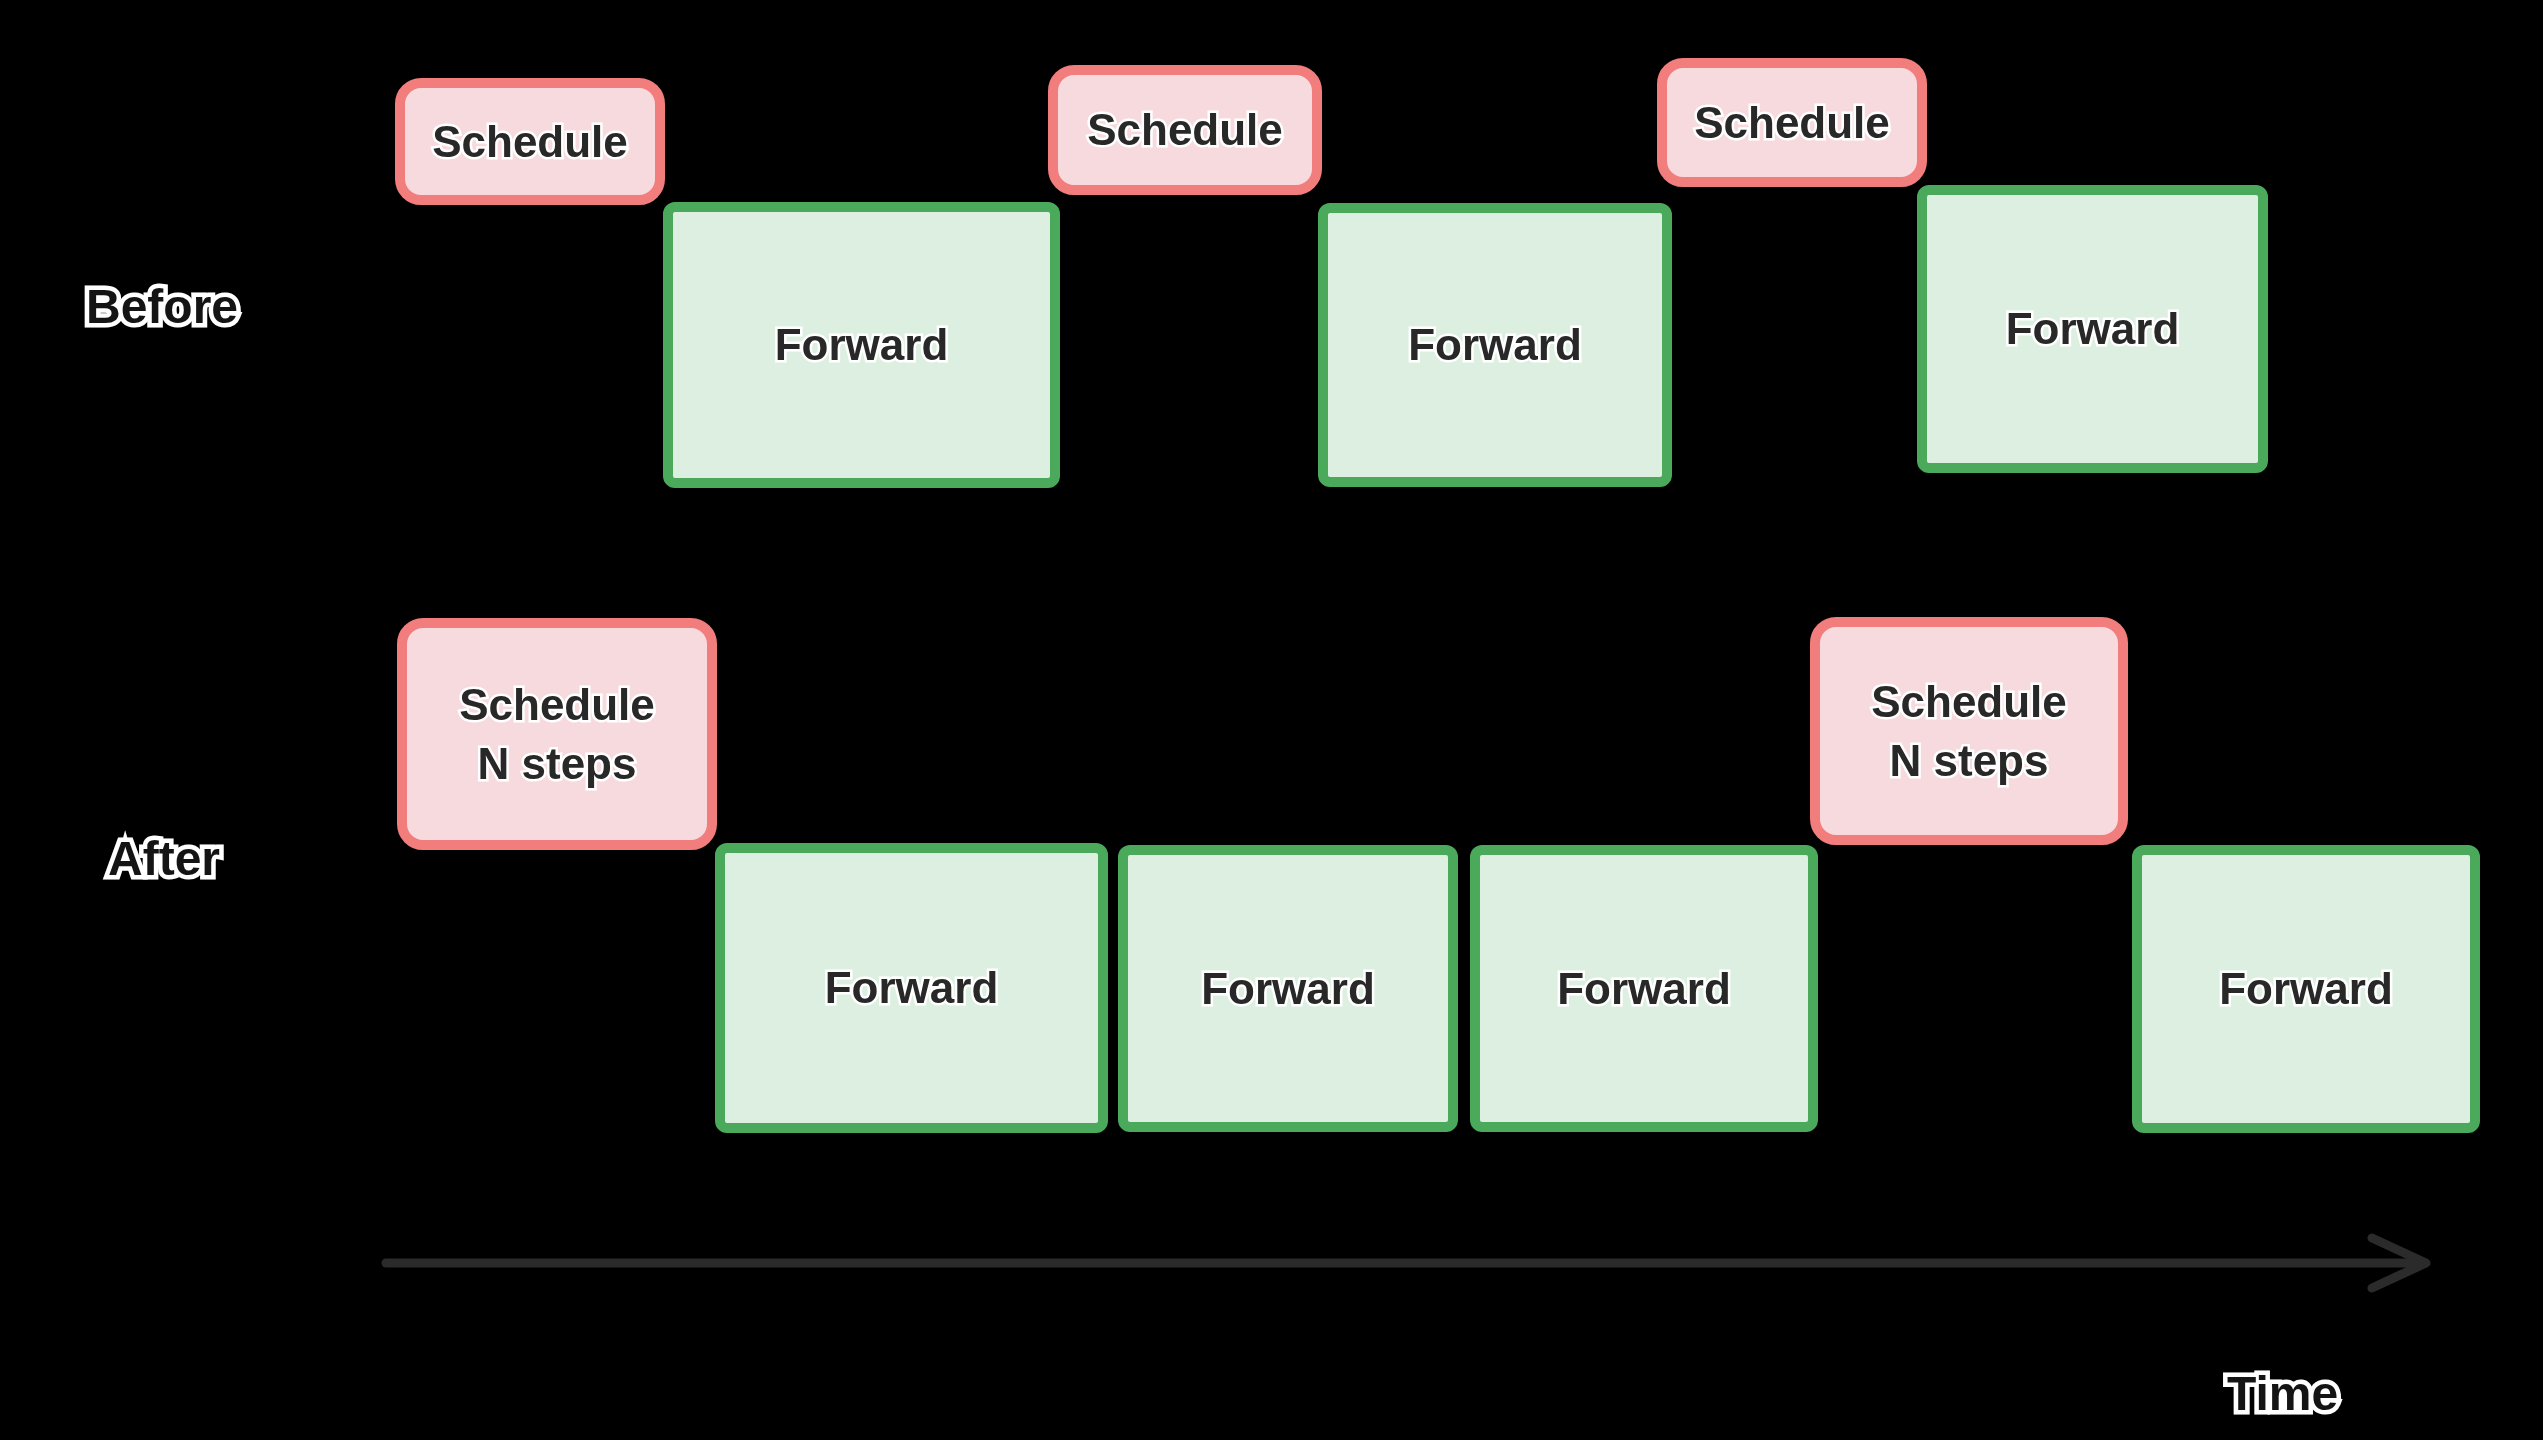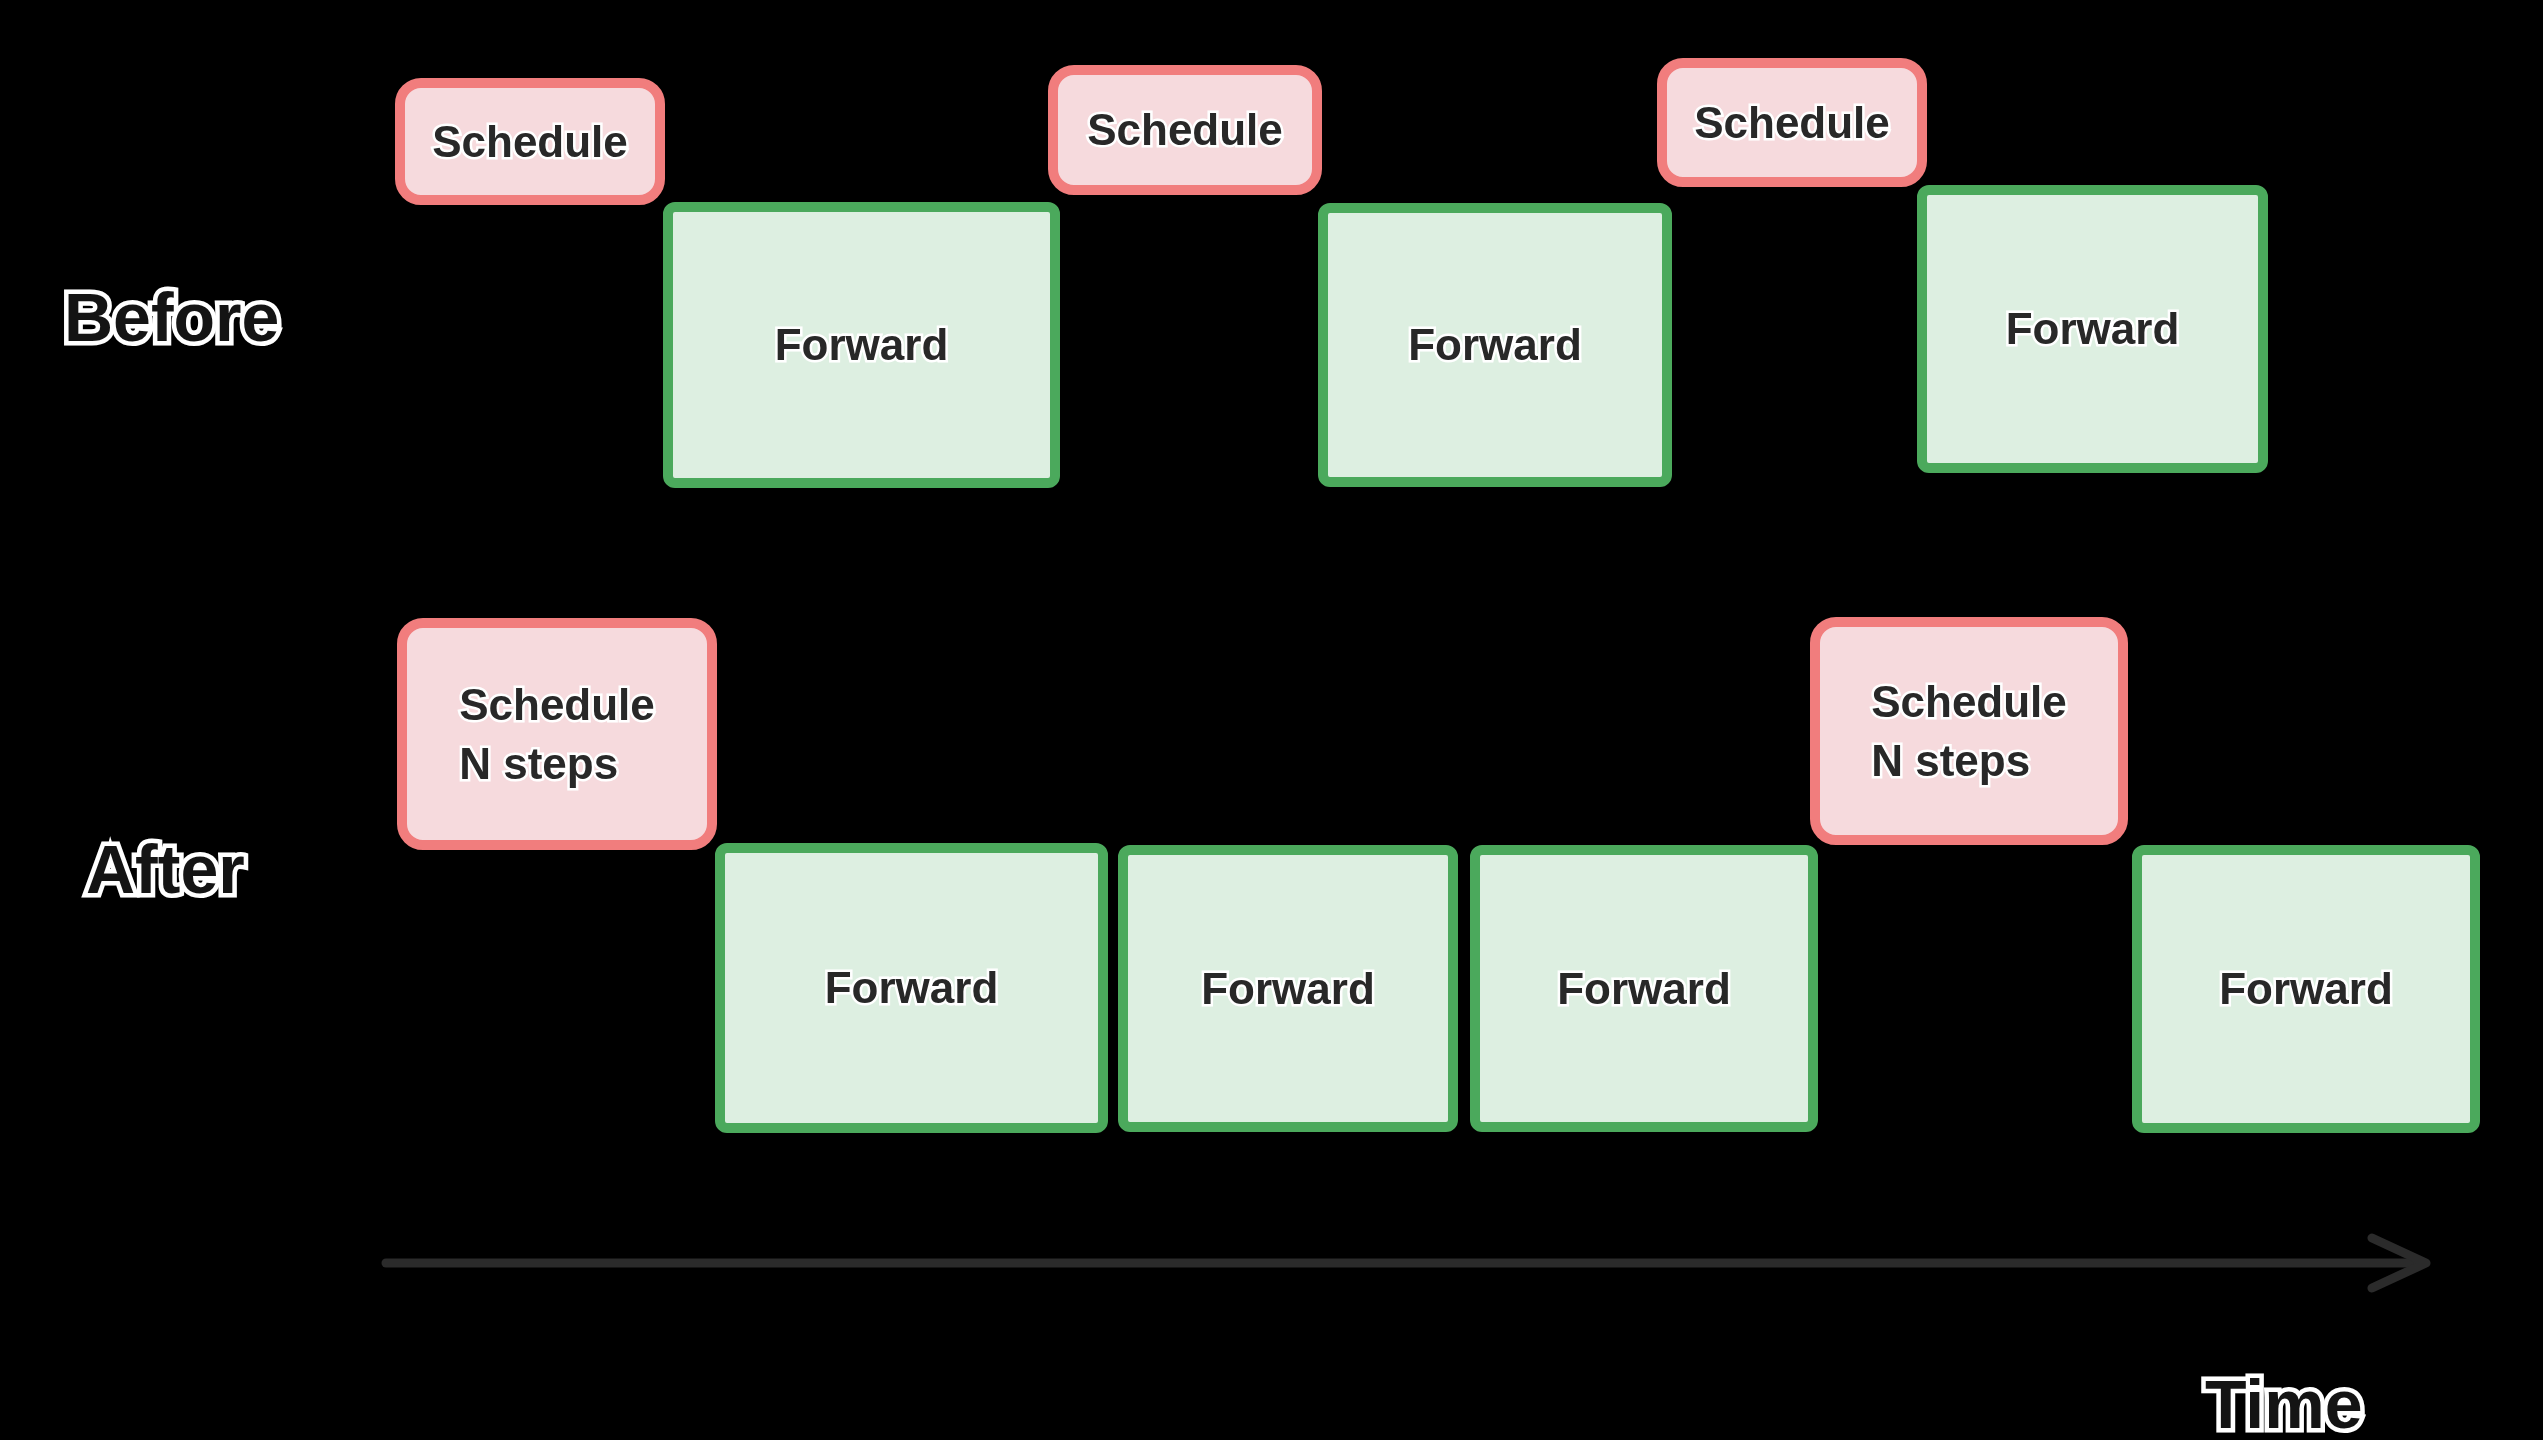--- a/index.html
+++ b/index.html
@@ -16,21 +16,21 @@
     font-family: "Liberation Sans", sans-serif;
   }
 
   
   .box {
     position: absolute;
     display: flex;
     align-items: center;
     justify-content: center;
     box-sizing: border-box;
-    text-align: left;
+    text-align: center;
     font-weight: 700;
     font-size: 44px;
     color: #282828;
   }
   .box.schedule {
     background: #F6DADD;
     border: 10px solid #F17D7D;
     border-radius: 26px;
   }
   .box.forward {
@@ -51,24 +51,25 @@
     position: absolute;
     inset: 0;
     z-index: -1;
     color: #ffffff;
     -webkit-text-stroke: 5px #ffffff;
   }
 
   
   .row-label {
     position: absolute;
-    font-size: 68px;
+    font-size: 48px;
     font-weight: 700;
     color: #141414;
     line-height: 1;
+    margin-left: 22px;
   }
   .row-label.stroked::before {
     -webkit-text-stroke: 9px #ffffff;
   }
 
   
   .time-axis {
     position: absolute;
     left: 0;
     top: 1200px;

